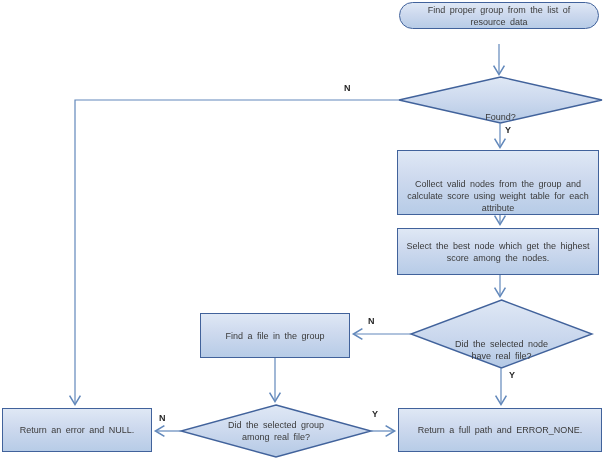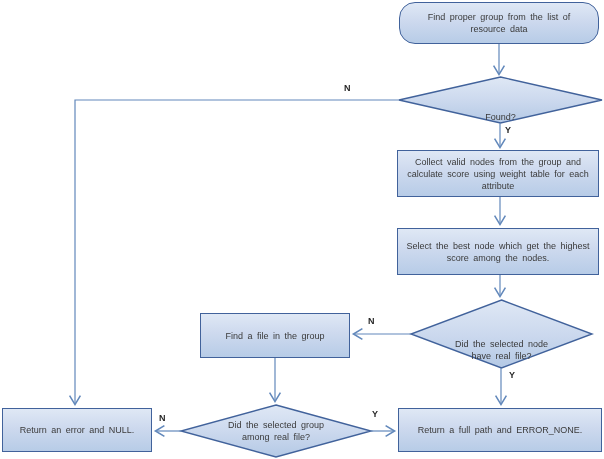--- a/index.html
+++ b/index.html
@@ -49,22 +49,22 @@
   }
   .diamond-text > span { display: inline-block; }
   .branch-label {
     position: absolute;
     z-index: 3;
     font-size: 9px;
     font-weight: bold;
     color: #262626;
   }
   
-  #box-find-group   { left: 399px; top: 2px;   width: 200px; height: 42px; padding: 0 12px; border-radius: 16px; }
-  #box-collect      { left: 397px; top: 150px; width: 202px; height: 47px; padding: 0 6px; }
+  #box-find-group   { left: 399px; top: 2px;   width: 200px; height: 27px; padding: 0 12px; border-radius: 16px; }
+  #box-collect      { left: 397px; top: 150px; width: 202px; height: 65px; padding: 0 6px; align-items: flex-end; }
   #box-select-best  { left: 397px; top: 228px; width: 202px; height: 47px; padding: 0 0; }
   #box-find-file    { left: 200px; top: 313px; width: 150px; height: 45px; padding: 0 12px; }
   #box-return-error { left: 2px;   top: 408px; width: 150px; height: 44px; padding: 0 6px; }
   #box-return-path  { left: 398px; top: 408px; width: 204px; height: 44px; padding: 0 16px; }
   #text-found          { left: 399px; top: 77px;  width: 203px; height: 46px; align-items: flex-end; }
   #text-node-has-file  { left: 411px; top: 300px; width: 181px; height: 68px; }
   #text-node-has-file > span { width: 104px; margin-top: 32px; }
   #text-group-has-file { left: 181px; top: 405px; width: 190px; height: 52px; }
   #text-group-has-file > span { width: 100px; }
   #label-found-n { left: 344px; top: 83px;  }

